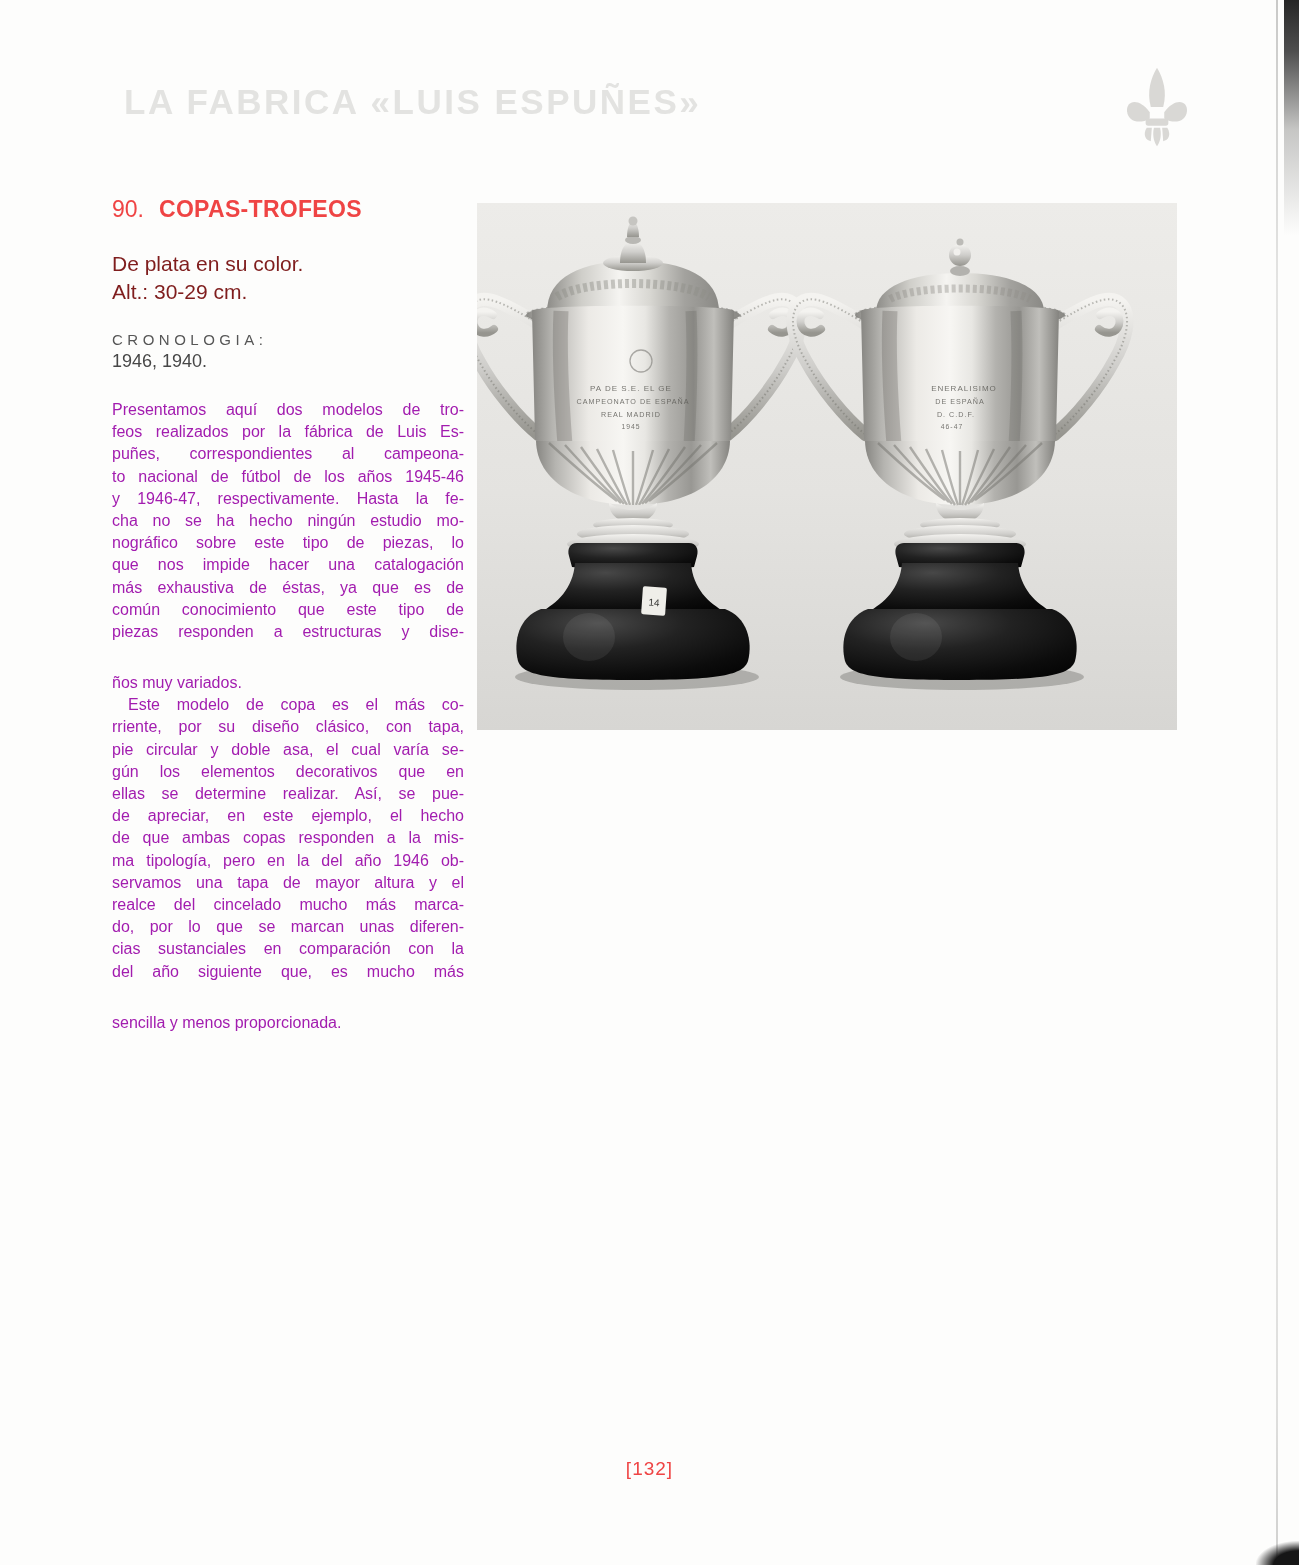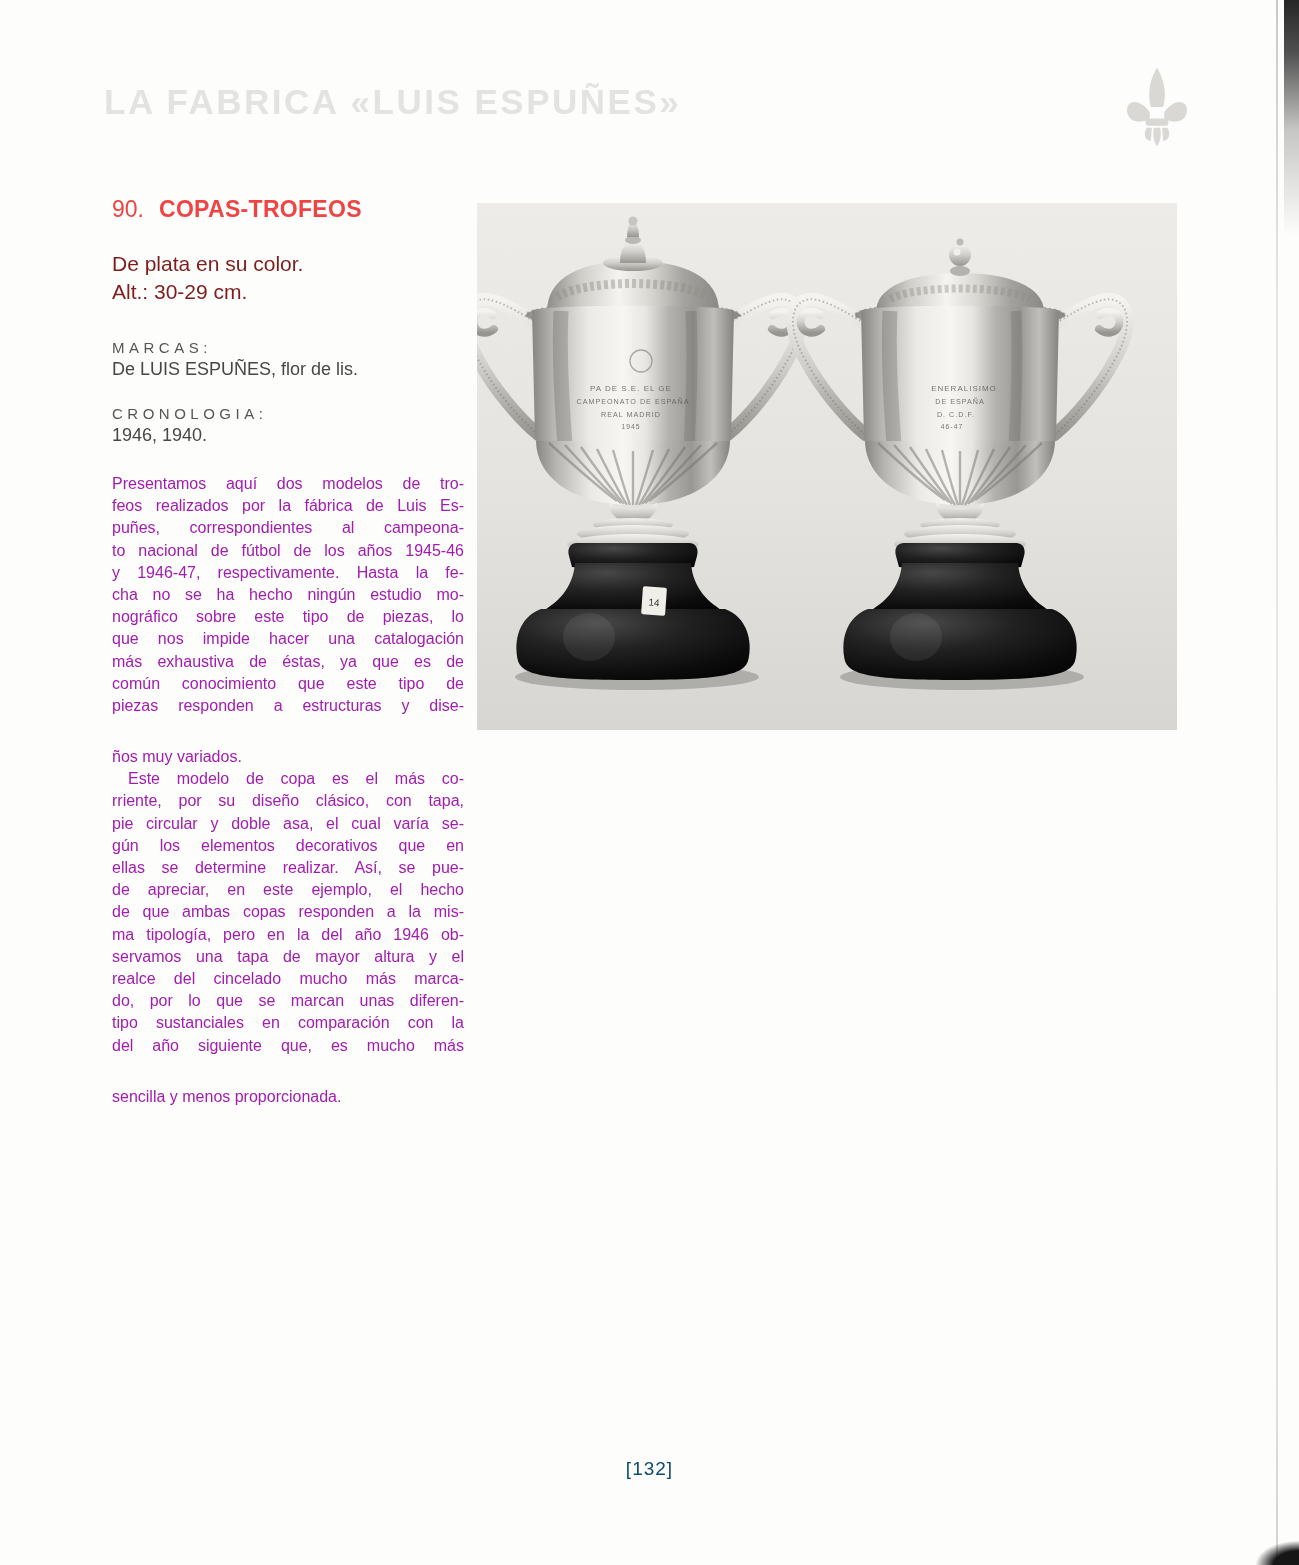--- a/index.html
+++ b/index.html
@@ -4,21 +4,21 @@
 <style>
   html,body{margin:0;padding:0;}
   body{
     width:1299px;height:1565px;position:relative;background:#fdfdfc;
     font-family:"Liberation Sans",sans-serif;overflow:hidden;
   }
   .abs{position:absolute;}
 
   
   .header-title{
-    left:104px;top:82px;font-size:35px;font-weight:bold;letter-spacing:2.5px;
+    left:124px;top:82px;font-size:35px;font-weight:bold;letter-spacing:2.5px;
     color:#e3e3e1;white-space:nowrap;
   }
   .fleur{left:1126px;top:64px;width:62px;height:84px;}
 
   
   .entry-col{left:112px;top:196px;width:352px;color:#3f3f3f;}
   .entry-head{font-size:23px;color:#ef4444;}
   .entry-number{font-weight:normal;margin-right:15px;}
   .entry-title{font-weight:bold;letter-spacing:.3px;}
   .material-block{margin-top:27px;font-size:21px;line-height:28px;color:#7f1d1d;}
@@ -36,21 +36,21 @@
   }
   .pline.last{text-align-last:left;margin-top:29px;}
   .pline.indent{padding-left:16px;}
 
   
   .photo{left:477px;top:203px;width:700px;height:527px;}
 
   
   .page-number{
     left:0;top:1458px;width:1299px;text-align:center;
-    font-size:19px;color:#0c4a6e;letter-spacing:1px;
+    font-size:19px;color:#ef4444;letter-spacing:1px;
   }
 
   
   .scan-edge-line{
     left:1276px;top:0;width:2px;height:1565px;opacity:.45;
     background:linear-gradient(180deg,#8a8a88,#c4c4c2 18%,#d2d2d0 55%,#b9b9b7 90%,#9a9a98);
   }
   .scan-corner-top{
     left:1284px;top:0;width:15px;height:235px;
     background:linear-gradient(180deg,#262626 0%,#4f4f4f 22%,rgba(130,130,128,.45) 55%,rgba(160,160,158,0) 100%);
@@ -82,24 +82,20 @@
 <div class="abs entry-col">
   <div class="entry-head">
     <span class="entry-number">90.</span><span class="entry-title">COPAS-TROFEOS</span>
   </div>
 
   <div class="material-block">
     <div>De plata en su color.</div>
     <div>Alt.: 30-29 cm.</div>
   </div>
 
-  <div class="section sec-marcas">
-    <div class="section-label">MARCAS:</div>
-    <div class="section-value">De LUIS ESPUÑES, flor de lis.</div>
-  </div>
 
   <div class="section sec-crono">
     <div class="section-label">CRONOLOGIA:</div>
     <div class="section-value">1946, 1940.</div>
   </div>
 
 
   <div class="entry-paragraphs">
       <div class="pline">Presentamos aquí dos modelos de tro-</div>
       <div class="pline">feos realizados por la fábrica de Luis Es-</div>
@@ -117,21 +113,21 @@
       <div class="pline">rriente, por su diseño clásico, con tapa,</div>
       <div class="pline">pie circular y doble asa, el cual varía se-</div>
       <div class="pline">gún los elementos decorativos que en</div>
       <div class="pline">ellas se determine realizar. Así, se pue-</div>
       <div class="pline">de apreciar, en este ejemplo, el hecho</div>
       <div class="pline">de que ambas copas responden a la mis-</div>
       <div class="pline">ma tipología, pero en la del año 1946 ob-</div>
       <div class="pline">servamos una tapa de mayor altura y el</div>
       <div class="pline">realce del cincelado mucho más marca-</div>
       <div class="pline">do, por lo que se marcan unas diferen-</div>
-      <div class="pline">tipo sustanciales en comparación con la</div>
+      <div class="pline">cias sustanciales en comparación con la</div>
       <div class="pline">del año siguiente que, es mucho más</div>
       <div class="pline last">sencilla y menos proporcionada.</div>
     </div>
 </div>
 
 <div class="abs photo">
 <svg width="700" height="527" viewBox="0 0 700 527">
   <defs>
     <linearGradient id="bgG" x1="0" y1="0" x2="0" y2="1">
       <stop offset="0" stop-color="#edece9"></stop>

